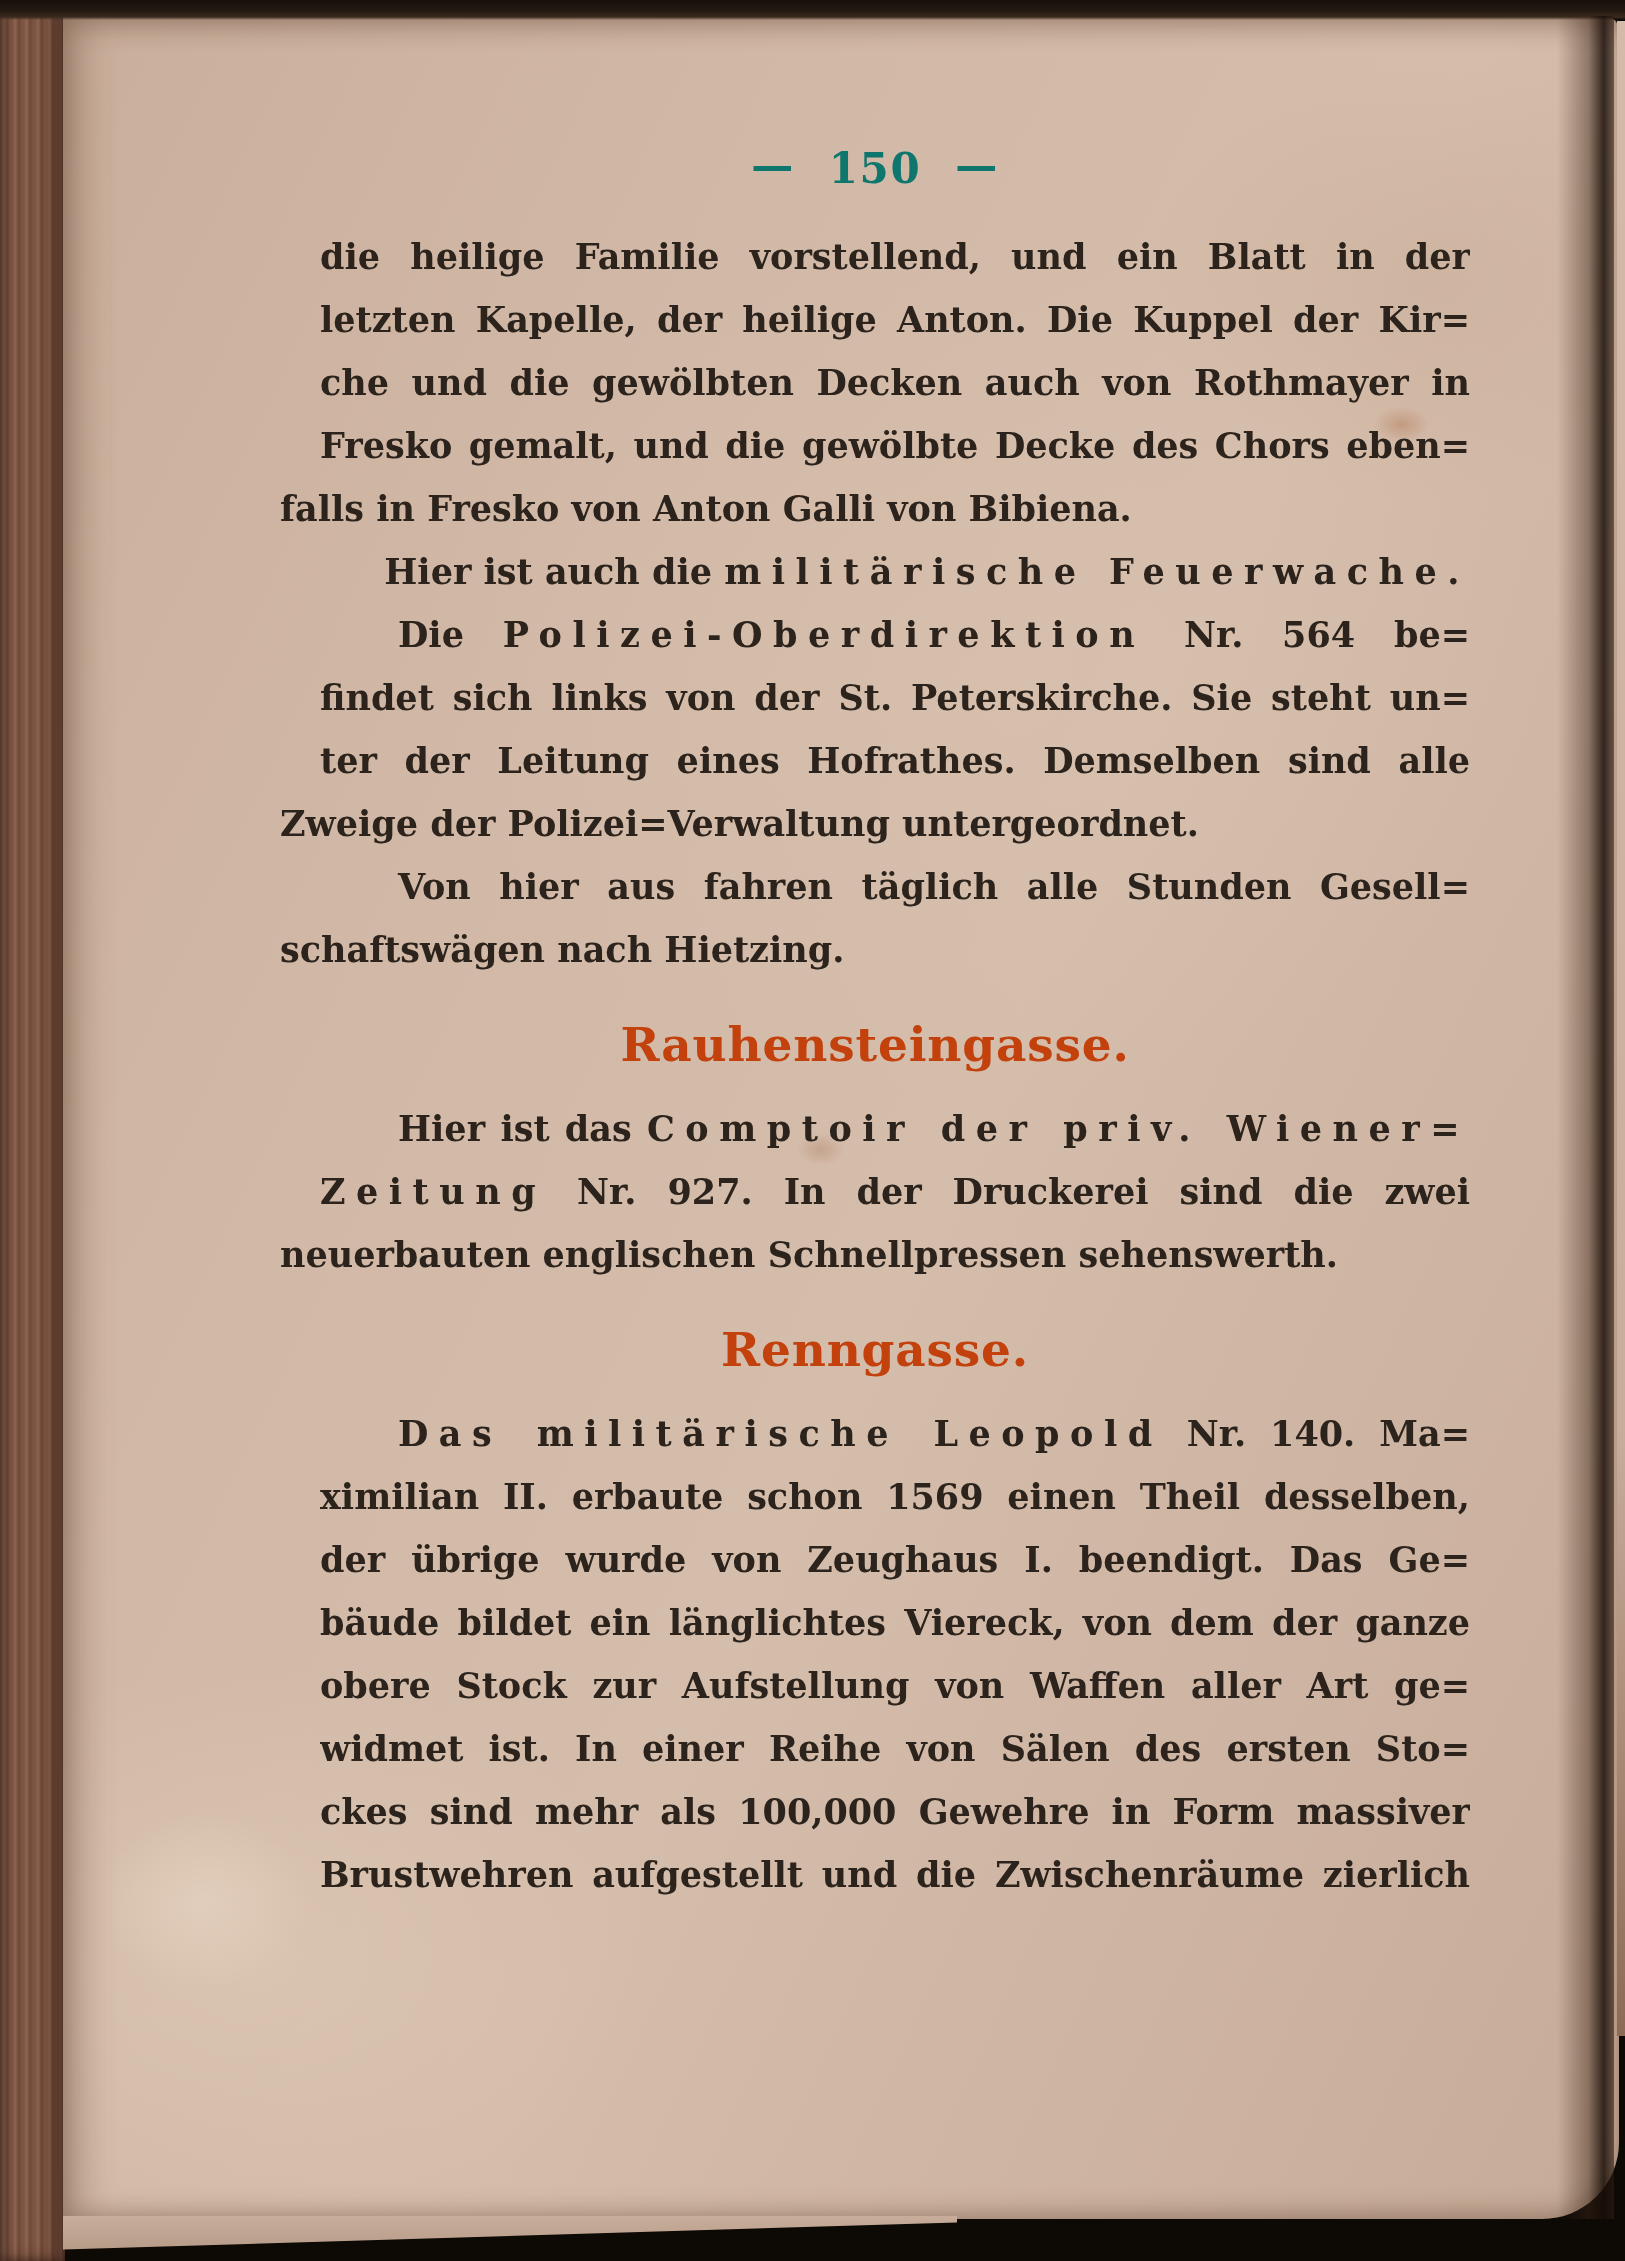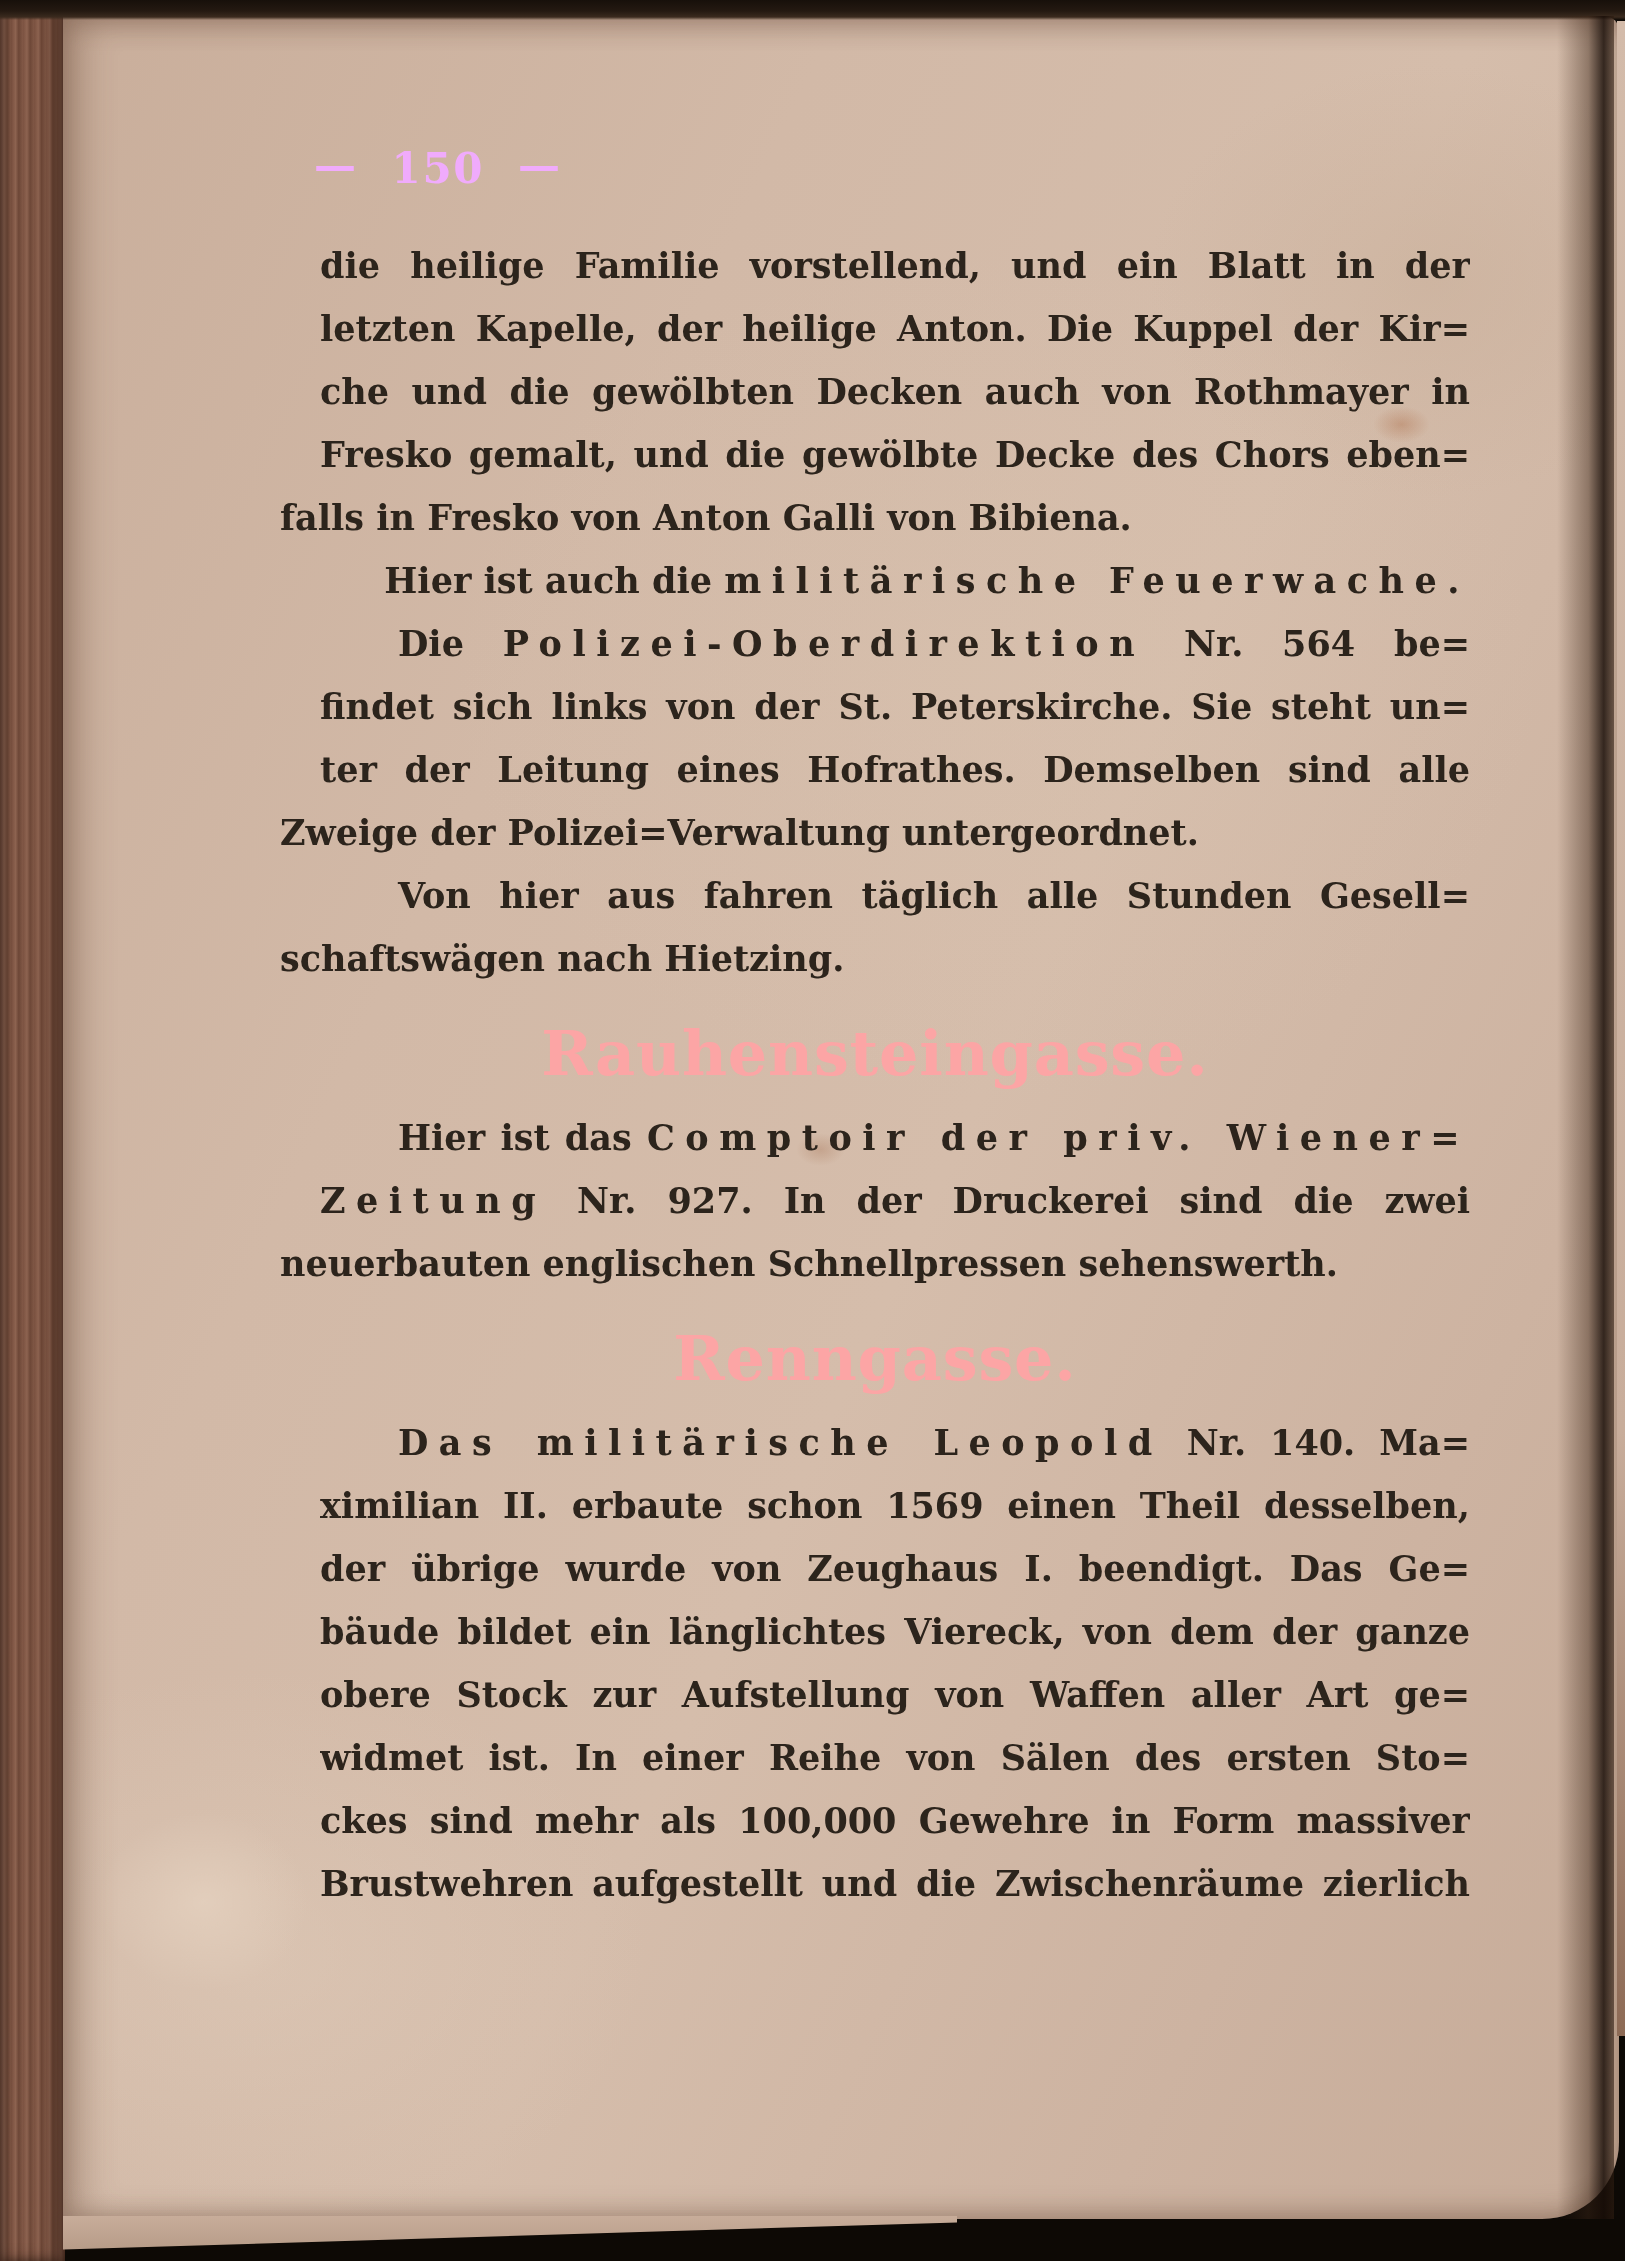--- a/index.html
+++ b/index.html
@@ -67,44 +67,45 @@
   .stain3{position:absolute;left:796px;top:1133px;width:49px;height:32.5px;border-radius:50%;
     background:radial-gradient(ellipse at center, rgba(150,90,55,.25), rgba(150,90,55,0) 70%);}
 
   
   .content{
     position:absolute;left:280px;top:16.3px;width:1190px;
     color:#2c241c;
   }
   .page-number-row{
     margin-top:128px;
+    text-align:center;
     font-size:42px;font-weight:bold;
     letter-spacing:1.6px;
-    color:#f0abfc;
-    margin-bottom:41px;
+    color:#0f766e;
+    margin-bottom:32px;
   }
   .page-number-row .dash{margin:0 34px;position:relative;top:-3.3px;}
 
   .page-body{font-size:35px;font-weight:bold;line-height:63px;}
   .para{margin:0;}
   .line{white-space:nowrap;}
   .line.just{
     white-space:normal;
     text-align:justify;
     text-align-last:justify;
     overflow:hidden;
     height:63px;
     margin-left:40px;
   }
   .para.indent .line:first-child{text-indent:78px;text-align:right;}
   .gesperrt{letter-spacing:.30em;}
   .heading{
     text-align:center;
-    font-size:62px;font-weight:bold;
-    color:#fca5a5;
+    font-size:47px;font-weight:bold;
+    color:#c2410c;
     margin-top:34px;margin-bottom:23px;
     line-height:59px;
     letter-spacing:0.8px;
   }
 </style>
 </head>
 <body>
 
 <div class="scan">
   <div class="fore-edge"></div>

